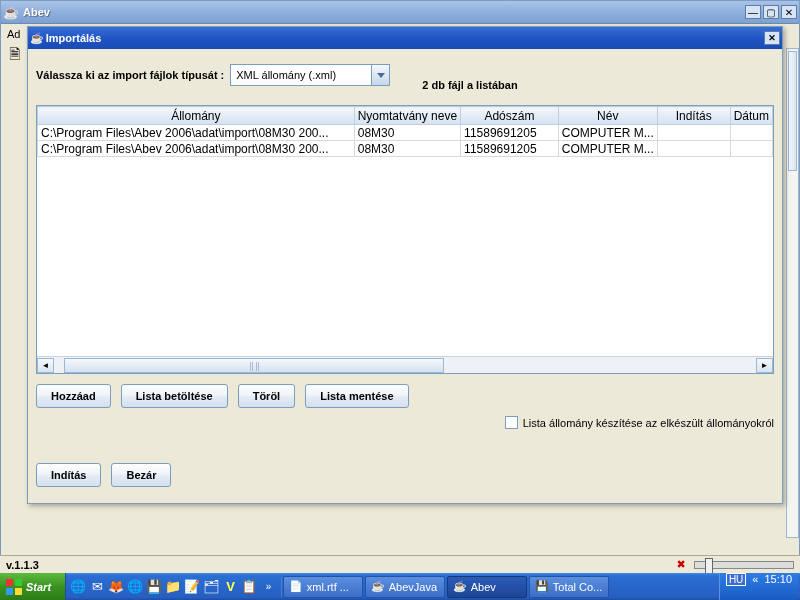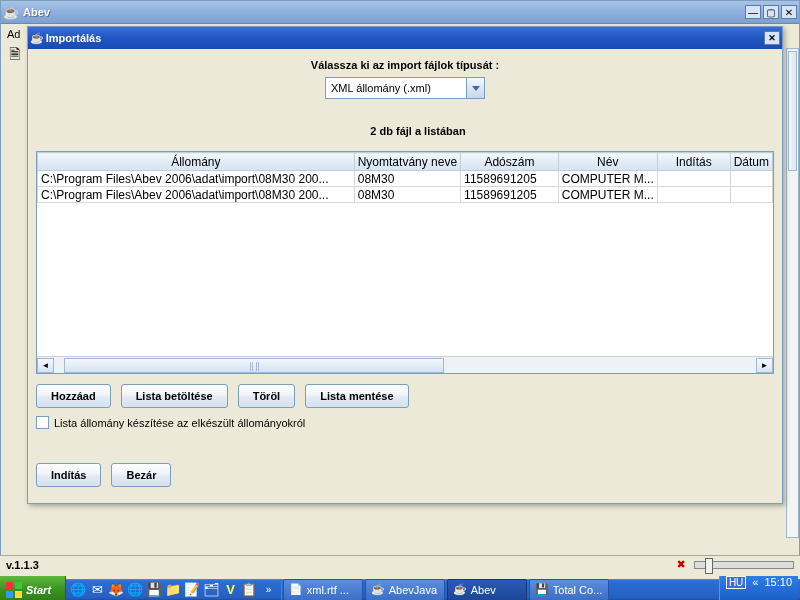--- a/index.html
+++ b/index.html
@@ -113,21 +113,20 @@
     padding: 10px 8px 8px 8px;
     display: flex;
     flex-direction: column;
   }
   .filter-row {
     display: flex;
     align-items: center;
     gap: 6px;
     margin-bottom: 14px;
     font-weight: bold;
-    flex-direction: column;
   }
   .combo {
     width: 160px; height: 22px;
     background: #fff;
     border: 1px solid #7b9ebd;
     display: flex;
     align-items: center;
     font-weight: normal;
   }
   .combo .combo-text { flex: 1; padding: 0 5px; }
@@ -227,20 +226,21 @@
     font-weight: bold;
     display: flex;
     align-items: center;
     cursor: pointer;
   }
   .checkbox-row {
     display: flex;
     align-items: center;
     gap: 5px;
     margin-bottom: 24px;
+    justify-content: flex-end;
   }
   .checkbox {
     width: 13px; height: 13px;
     background: #fff;
     border: 1px solid #7b9ebd;
   }
   .statusbar {
     position: absolute;
     left: 0;
     bottom: 27px;
@@ -272,21 +272,21 @@
   .zoom .zthumb {
     position: absolute;
     left: 10px; top: -4px;
     width: 8px; height: 16px;
     background: #f0f0f0;
     border: 1px solid #666;
   }
   .taskbar {
     position: absolute;
     left: 0; bottom: 0;
-    width: 800px; height: 21px;
+    width: 800px; height: 27px;
     background: linear-gradient(to bottom, #3e8de8 0%, #2b6ed3 10%, #265fc1 90%, #1d4ea3 100%);
     display: flex;
     align-items: center;
     color: #fff;
     font-size: 11px;
     padding-right: 2px;
   }
   .start-btn {
     height: 27px;
     background: linear-gradient(to bottom, #5eba3e 0%, #3a9220 50%, #2d7b17 100%);

